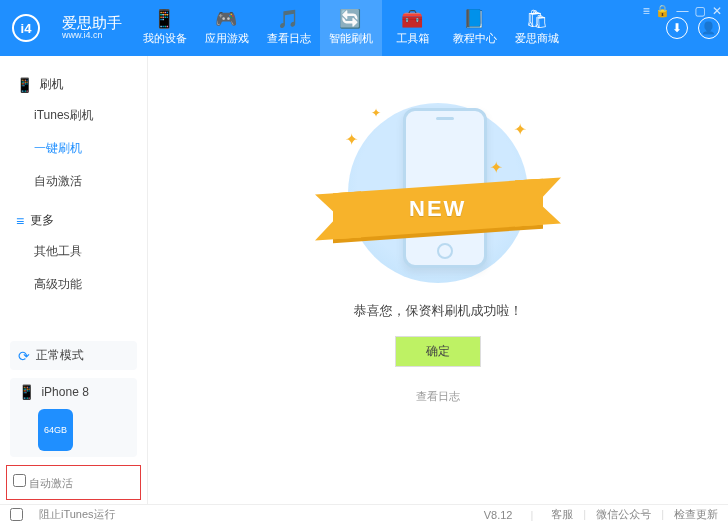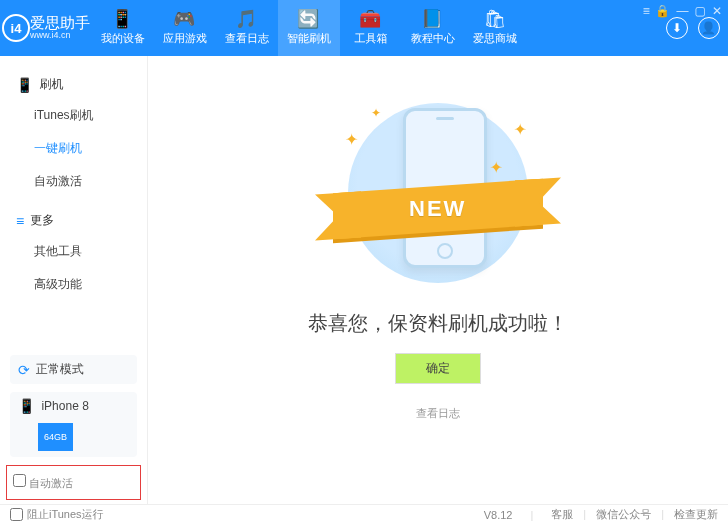--- a/index.html
+++ b/index.html
@@ -1,19 +1,19 @@
 <!DOCTYPE html>
 <html><head>
   <meta charset="utf-8">
   <style>
     * { margin: 0; padding: 0; box-sizing: border-box; font-family: "Microsoft YaHei", Arial, sans-serif; }
     body { width: 728px; height: 524px; overflow: hidden; background: #fff; }
 
     .header { height: 56px; background: #1f8fff; display: flex; align-items: stretch; color: #fff; }
-    .logo-block { display: flex; align-items: center; padding: 0 2px; gap: 0; }
+    .logo-block { display: flex; align-items: center; padding: 0 12px; gap: 22px; }
     .logo-circle { width: 28px; height: 28px; border: 2px solid #fff; border-radius: 50%; display: flex; align-items: center; justify-content: center; font-size: 13px; font-weight: bold; }
     .logo-text .cn { font-size: 15px; font-weight: 500; line-height: 1.1; }
     .logo-text .url { font-size: 9px; opacity: .9; line-height: 1.1; }
     .nav { display: flex; flex: 1; }
     .nav-item { width: 62px; display: flex; flex-direction: column; align-items: center; justify-content: center; font-size: 11px; gap: 3px; cursor: pointer; }
     .nav-item.active { background: rgba(255,255,255,.18); }
     .nav-icon { font-size: 18px; line-height: 1; }
     .header-right { display: flex; align-items: center; padding-right: 8px; gap: 10px; }
     .win-controls { position: absolute; top: 4px; right: 6px; display: flex; gap: 6px; color: #cde6ff; font-size: 12px; }
     .win-controls span { cursor: pointer; }
@@ -24,21 +24,21 @@
     .side-scroll { flex: 1; overflow-y: auto; padding: 10px 0 0 0; }
     .side-section { padding: 4px 0; }
     .side-header { display: flex; align-items: center; gap: 6px; padding: 6px 16px; font-size: 12px; color: #333; }
     .side-header .hicon { color: #1f8fff; font-size: 14px; }
     .side-sub { padding: 8px 16px 8px 34px; cursor: pointer; color: #444; }
     .side-sub.active { color: #1f8fff; }
     .side-bottom { padding: 8px 10px; display: flex; flex-direction: column; gap: 8px; }
     .chip-row { display: flex; align-items: center; gap: 6px; background: #f7f9fb; border-radius: 4px; padding: 6px 8px; cursor: pointer; }
     .chip-row .cicon { color: #1f8fff; font-size: 14px; }
     .chip-row .label { font-size: 12px; color: #444; }
-    .chip-row .sub-badge { margin-left: 4px; background: #1f8fff; color: #fff; font-size: 9px; padding: 9px 6px; border-radius: 0; }
+    .chip-row .sub-badge { margin-left: 4px; background: #1f8fff; color: #fff; font-size: 9px; padding: 16px 6px; border-radius: 6px; }
     .device-row { flex-direction: column; align-items: flex-start; }
     .device-line { display: flex; align-items: center; gap: 6px; }
     .chk-bar { margin: 0 0 0 0; padding: 8px 6px; display: flex; gap: 18px; font-size: 11px; color: #888; }
     .chk-bar.redbox { border: 1px solid #e43d3d; margin: 0 6px 4px 6px; }
     .chk-bar input { accent-color: #1f8fff; }
 
     .content { flex: 1; display: flex; flex-direction: column; align-items: center; justify-content: flex-start; padding-top: 42px; position: relative; }
     .illus { width: 230px; height: 190px; position: relative; margin-bottom: 10px; }
     .illus .circle { position: absolute; width: 180px; height: 180px; left: 25px; top: 5px; border-radius: 50%; background: radial-gradient(circle at 50% 45%, #cfe9ff 0%, #cfe9ff 60%, #b8def9 100%); }
     .illus .phone { position: absolute; width: 84px; height: 160px; left: 80px; top: 10px; background: #eaf4ff; border-radius: 12px; border: 3px solid #b9d9f0; box-shadow: 0 4px 8px rgba(0,0,0,.08); }
@@ -48,26 +48,26 @@
     .illus .ribbon::before, .illus .ribbon::after { content:""; position:absolute; width:0; height:0; border:23px solid #f7b32b; top:0; }
     .illus .ribbon::before { left:-18px; border-left-color: transparent; }
     .illus .ribbon::after { right:-18px; border-right-color: transparent; }
     .illus .ribbon .txt { color: #fff; font-weight: bold; font-size: 22px; letter-spacing: 2px; transform: skewY(4deg); text-shadow: 0 1px 1px rgba(0,0,0,.15); }
     .illus .spark { position:absolute; color:#f7b32b; font-size: 16px; }
     .illus .spark.s1 { left: 22px; top: 32px; }
     .illus .spark.s2 { right: 26px; top: 22px; }
     .illus .spark.s3 { right: 50px; top: 60px; }
     .illus .spark.s4 { left: 48px; top: 8px; font-size: 12px; }
 
-    .success-text { font-size: 20px; color: #444; margin-top: 12px; }
+    .success-text { font-size: 13px; color: #444; margin-top: 4px; }
     .ok-btn { margin-top: 16px; padding: 6px 30px; border: 1px solid #ddd; background: #bef264; font-size: 12px; color: #444; cursor: pointer; }
     .log-link { margin-top: 22px; font-size: 11px; color: #999; cursor: pointer; }
 
     .footer { height: 20px; border-top: 1px solid #eee; display: flex; align-items: center; justify-content: space-between; font-size: 11px; color: #888; padding: 0 10px; }
-    .footer-left { display: flex; align-items: center; gap: 4px; }
+    .footer-left { display: flex; align-items: center; gap: 16px; }
     .footer-right { display: flex; gap: 18px; align-items: center; }
   </style>
 </head>
 <body>
 
 <div class="header">
   <div class="logo-block">
     <div class="logo-circle">i4</div>
     <div class="logo-text">
       <div class="cn">爱思助手</div>

